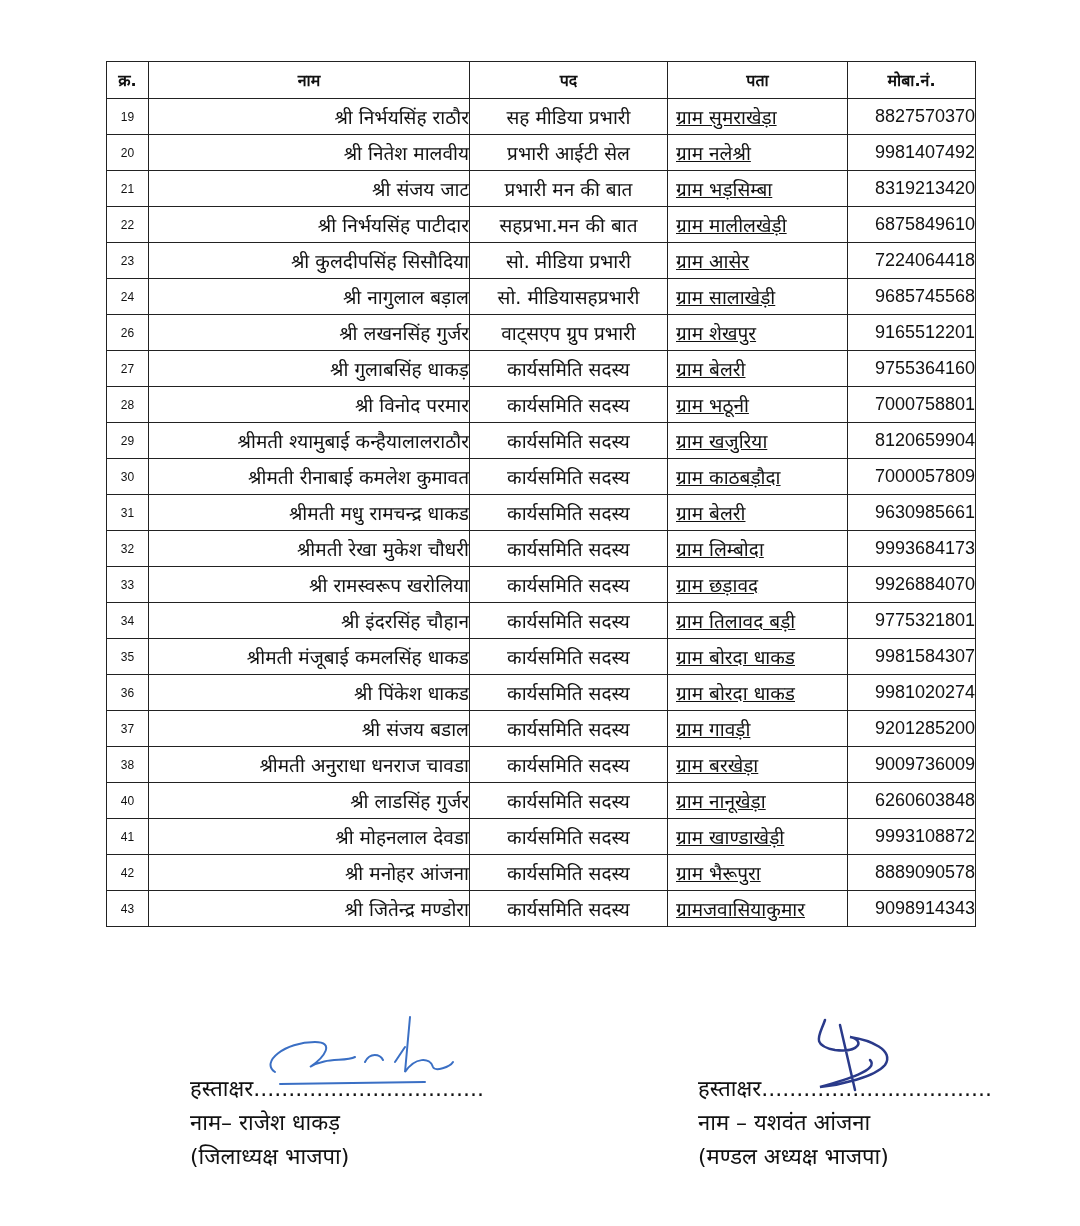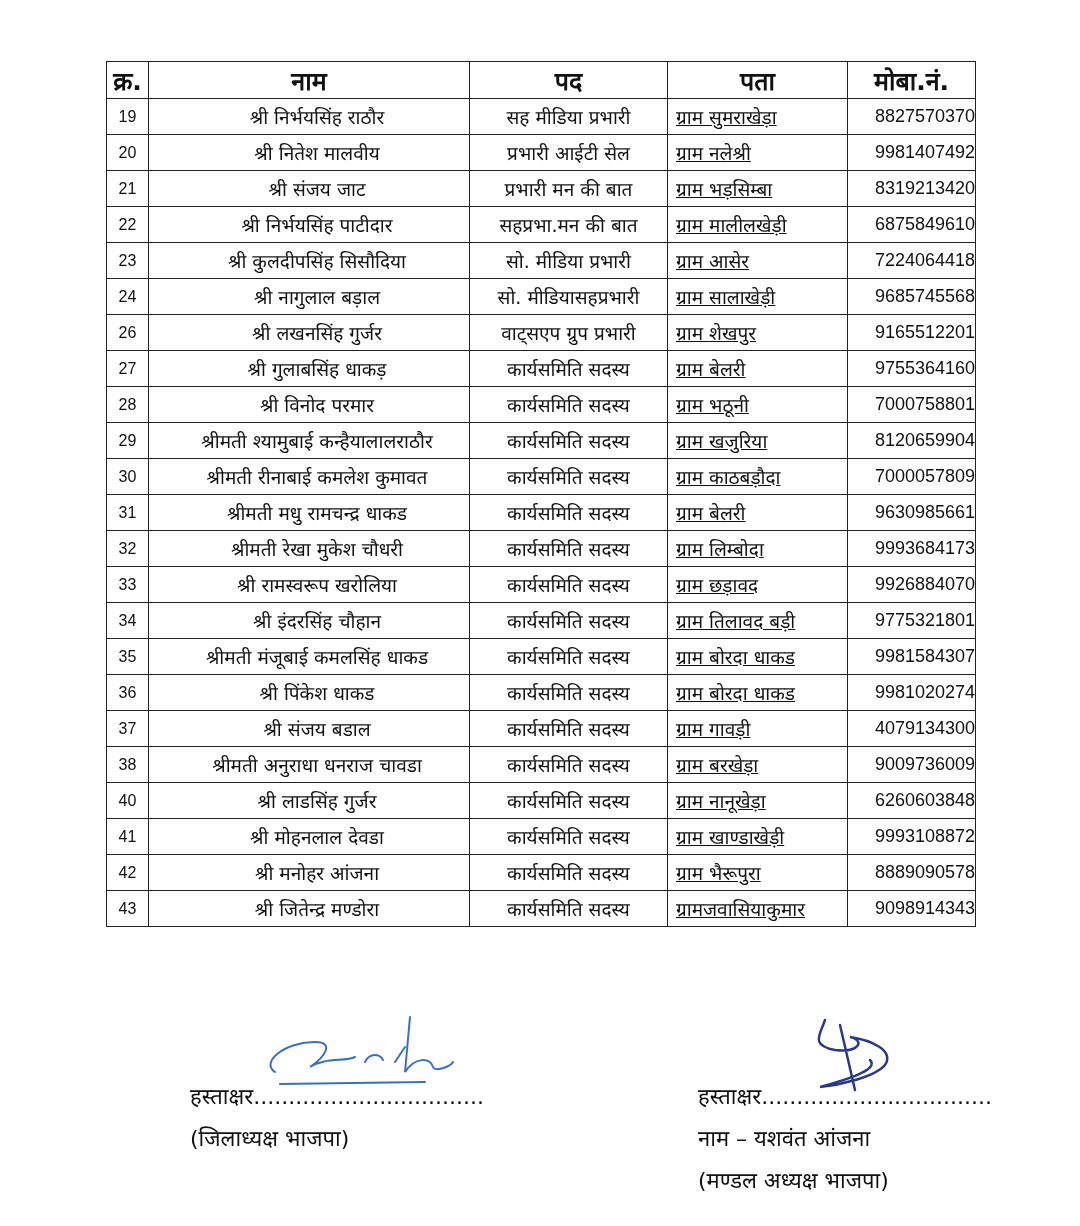--- a/index.html
+++ b/index.html
@@ -2,33 +2,33 @@
 <html><head>
 <meta charset="utf-8">
 <style>
   html, body { margin: 0; padding: 0; background: #ffffff; }
   body { width: 1080px; height: 1226px; position: relative; overflow: hidden;
          font-family: "DejaVu Sans", "Liberation Sans", sans-serif; color: #111; }
   #doc-table { position: absolute; left: 106px; top: 61px; width: 869px;
                border-collapse: collapse; table-layout: fixed; }
   #doc-table th, #doc-table td { border: 1.5px solid #222; height: 35px; padding: 0;
                font-size: 19px; white-space: nowrap; overflow: hidden; }
-  #doc-table th { height: 36px; font-weight: bold; text-align: center; font-size: 25px; }
-  #doc-table td.sn { text-align: center; font-family: "Liberation Sans", sans-serif; font-size: 16px; }
-  #doc-table td.name { text-align: center; padding-left: 16px; }
+  #doc-table th { height: 36px; font-weight: bold; text-align: center; font-size: 16px; }
+  #doc-table td.sn { text-align: center; font-family: "Liberation Sans", sans-serif; font-size: 12px; }
+  #doc-table td.name { text-align: right; padding-left: 16px; }
   #doc-table td.post { text-align: center; }
   #doc-table td.addr { text-align: left; padding-left: 8px; text-decoration: underline; }
   #doc-table td.mob { text-align: right; font-family: "Liberation Sans", sans-serif; font-size: 18px; }
   col.c-sn { width: 42px; } col.c-name { width: 321px; } col.c-post { width: 198px; }
   col.c-addr { width: 180px; } col.c-mob { width: 128px; }
 
   .sig-block { position: absolute; font-size: 22px; line-height: 34px; }
   .sig-left { left: 190px; top: 1072px; }
   .sig-right { left: 698px; top: 1072px; }
-  .sig-line { display: block; margin-top: 8px; }
+  .sig-line { display: block; }
   .sig-scribble { position: absolute; }
   .sig-scribble-left { left: 255px; top: 1012px; width: 200px; height: 80px; }
   .sig-scribble-right { left: 800px; top: 1015px; width: 100px; height: 80px; }
 </style>
 </head>
 <body>
 
 <table id="doc-table">
   <colgroup>
     <col class="c-sn">
@@ -164,21 +164,21 @@
         <td class="name">श्री पिंकेश धाकड</td>
         <td class="post">कार्यसमिति सदस्य</td>
         <td class="addr">ग्राम बोरदा धाकड</td>
         <td class="mob">9981020274</td>
       </tr>
       <tr>
         <td class="sn">37</td>
         <td class="name">श्री संजय बडाल</td>
         <td class="post">कार्यसमिति सदस्य</td>
         <td class="addr">ग्राम गावड़ी</td>
-        <td class="mob">4079134300</td>
+        <td class="mob">9201285200</td>
       </tr>
       <tr>
         <td class="sn">38</td>
         <td class="name">श्रीमती अनुराधा धनराज चावडा</td>
         <td class="post">कार्यसमिति सदस्य</td>
         <td class="addr">ग्राम बरखेड़ा</td>
         <td class="mob">9009736009</td>
       </tr>
       <tr>
         <td class="sn">40</td>
@@ -213,20 +213,21 @@
 
 <svg class="sig-scribble sig-scribble-left" viewBox="0 0 200 80">
   <path d="M20 60 C 5 50, 30 30, 60 30 C 80 30, 70 45, 55 55 C 70 45, 90 50, 100 45 M110 50 C 115 40, 125 42, 128 48 M140 50 L150 35 M155 5 L150 60 C 160 45, 175 45, 178 55 C 180 60, 195 55, 198 50 M25 72 L170 70" fill="none" stroke="#3a6fc4" stroke-width="2" stroke-linecap="round"></path>
 </svg>
 <svg class="sig-scribble sig-scribble-right" viewBox="0 0 100 80">
   <path d="M25 5 C 20 20, 10 30, 35 35 C 60 38, 65 25, 50 22 C 70 25, 95 35, 85 50 C 75 62, 40 70, 20 72 C 45 65, 80 55, 70 45 M40 10 L55 75" fill="none" stroke="#2a3a8a" stroke-width="2.5" stroke-linecap="round"></path>
 </svg>
 
 <div class="sig-block sig-left">
   <span class="sig-line">हस्ताक्षर.................................</span>
+  <span class="sig-line">नाम– राजेश धाकड़</span>
   <span class="sig-line">(जिलाध्यक्ष भाजपा)</span>
 </div>
 
 <div class="sig-block sig-right">
   <span class="sig-line">हस्ताक्षर.................................</span>
   <span class="sig-line">नाम – यशवंत आंजना</span>
   <span class="sig-line">(मण्डल अध्यक्ष भाजपा)</span>
 </div>
 
 </body></html>

